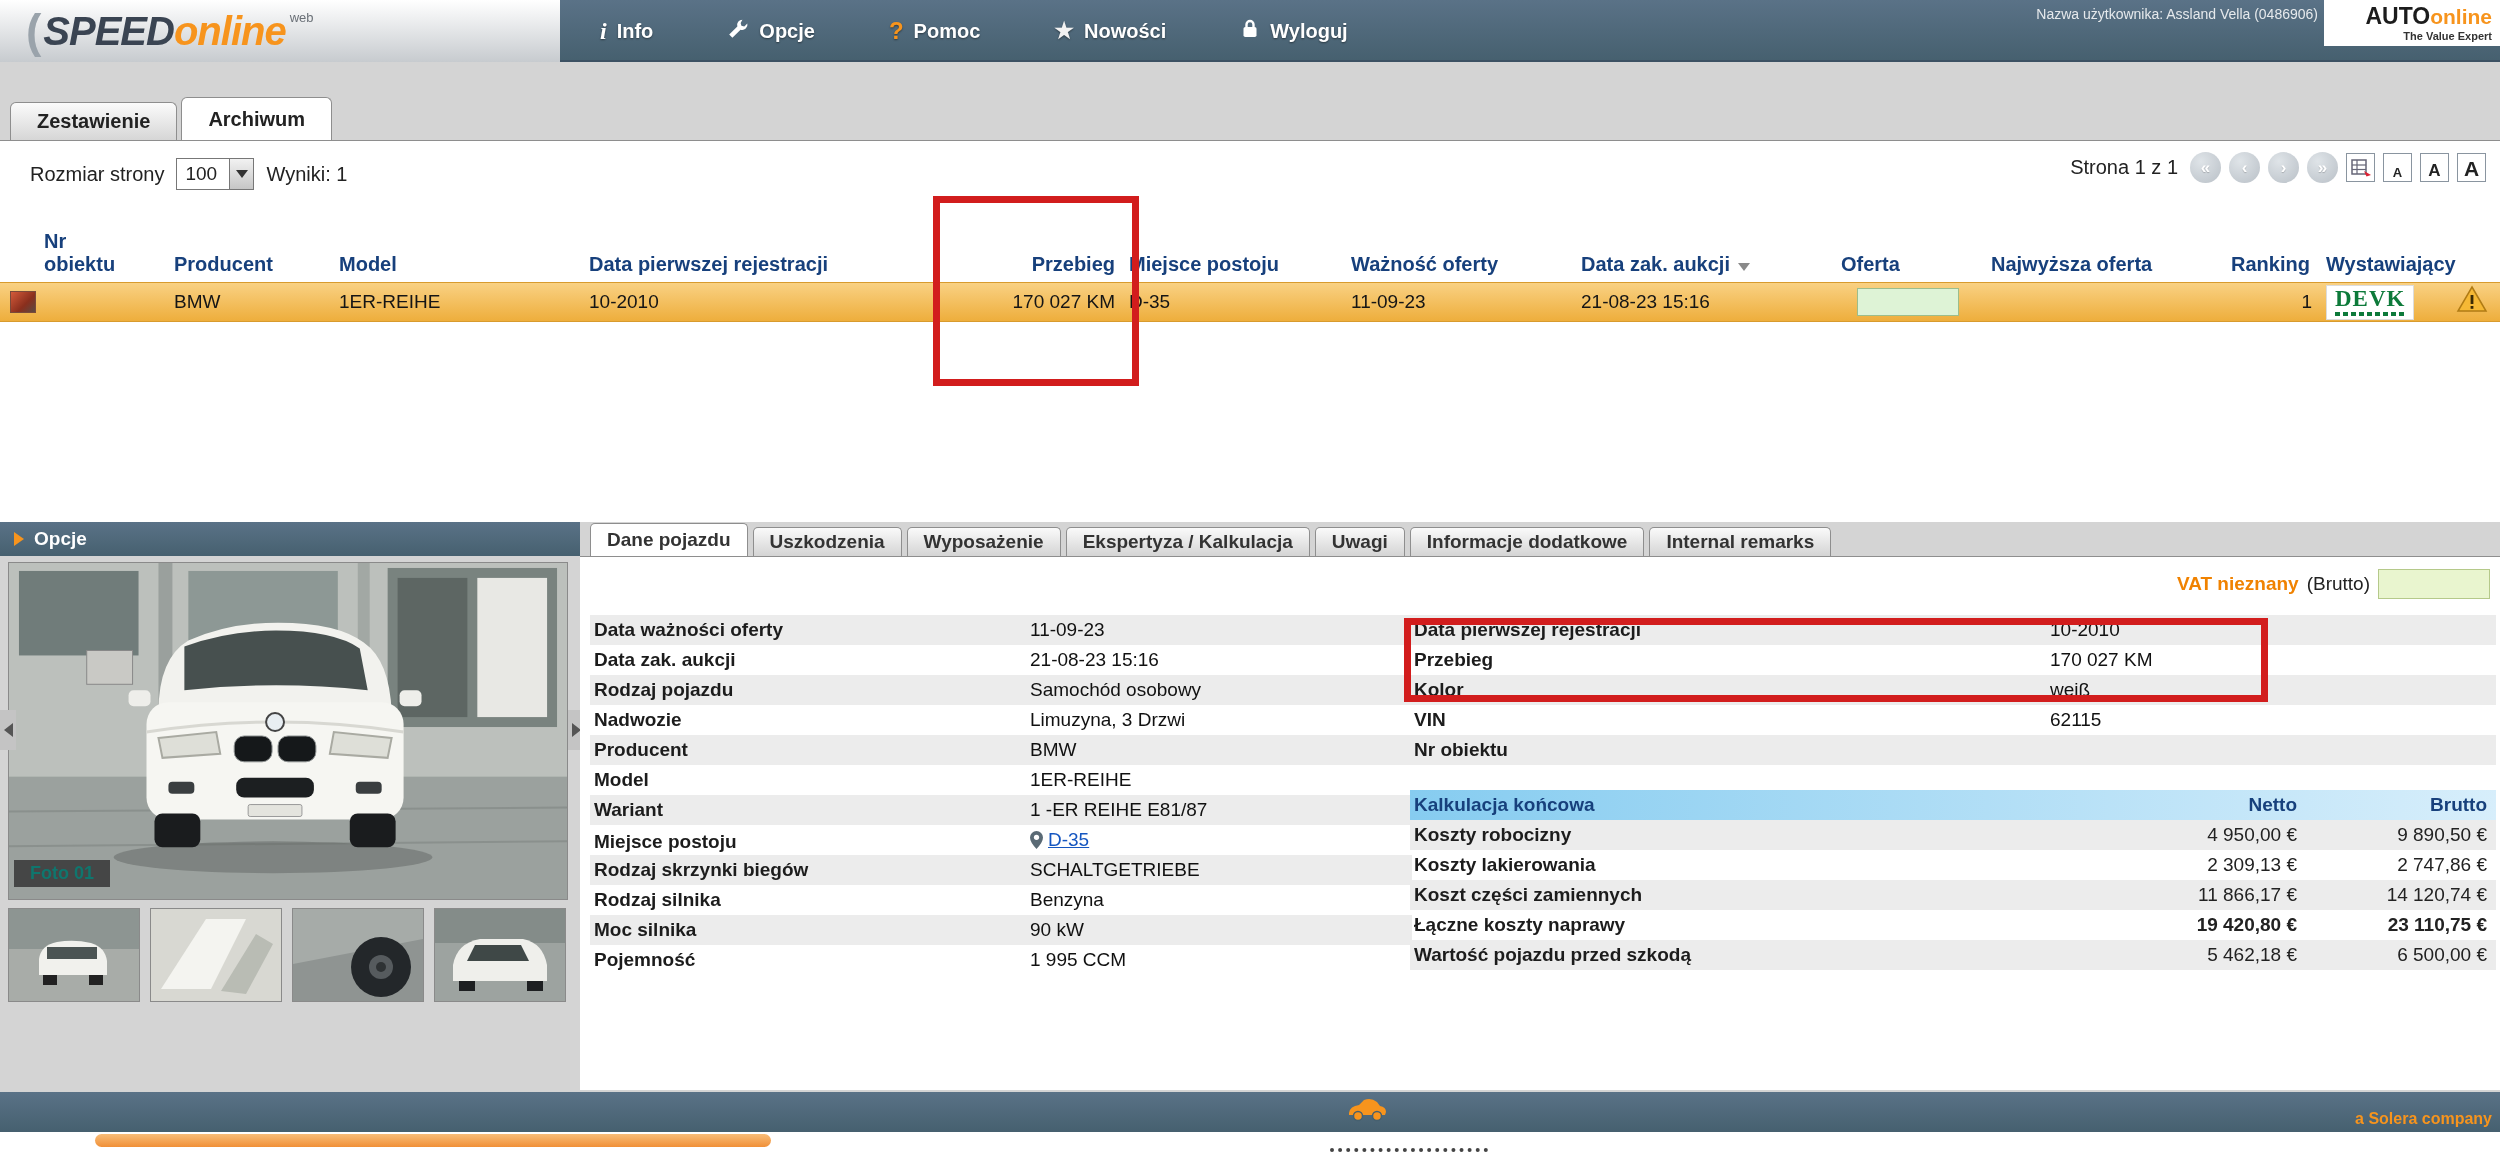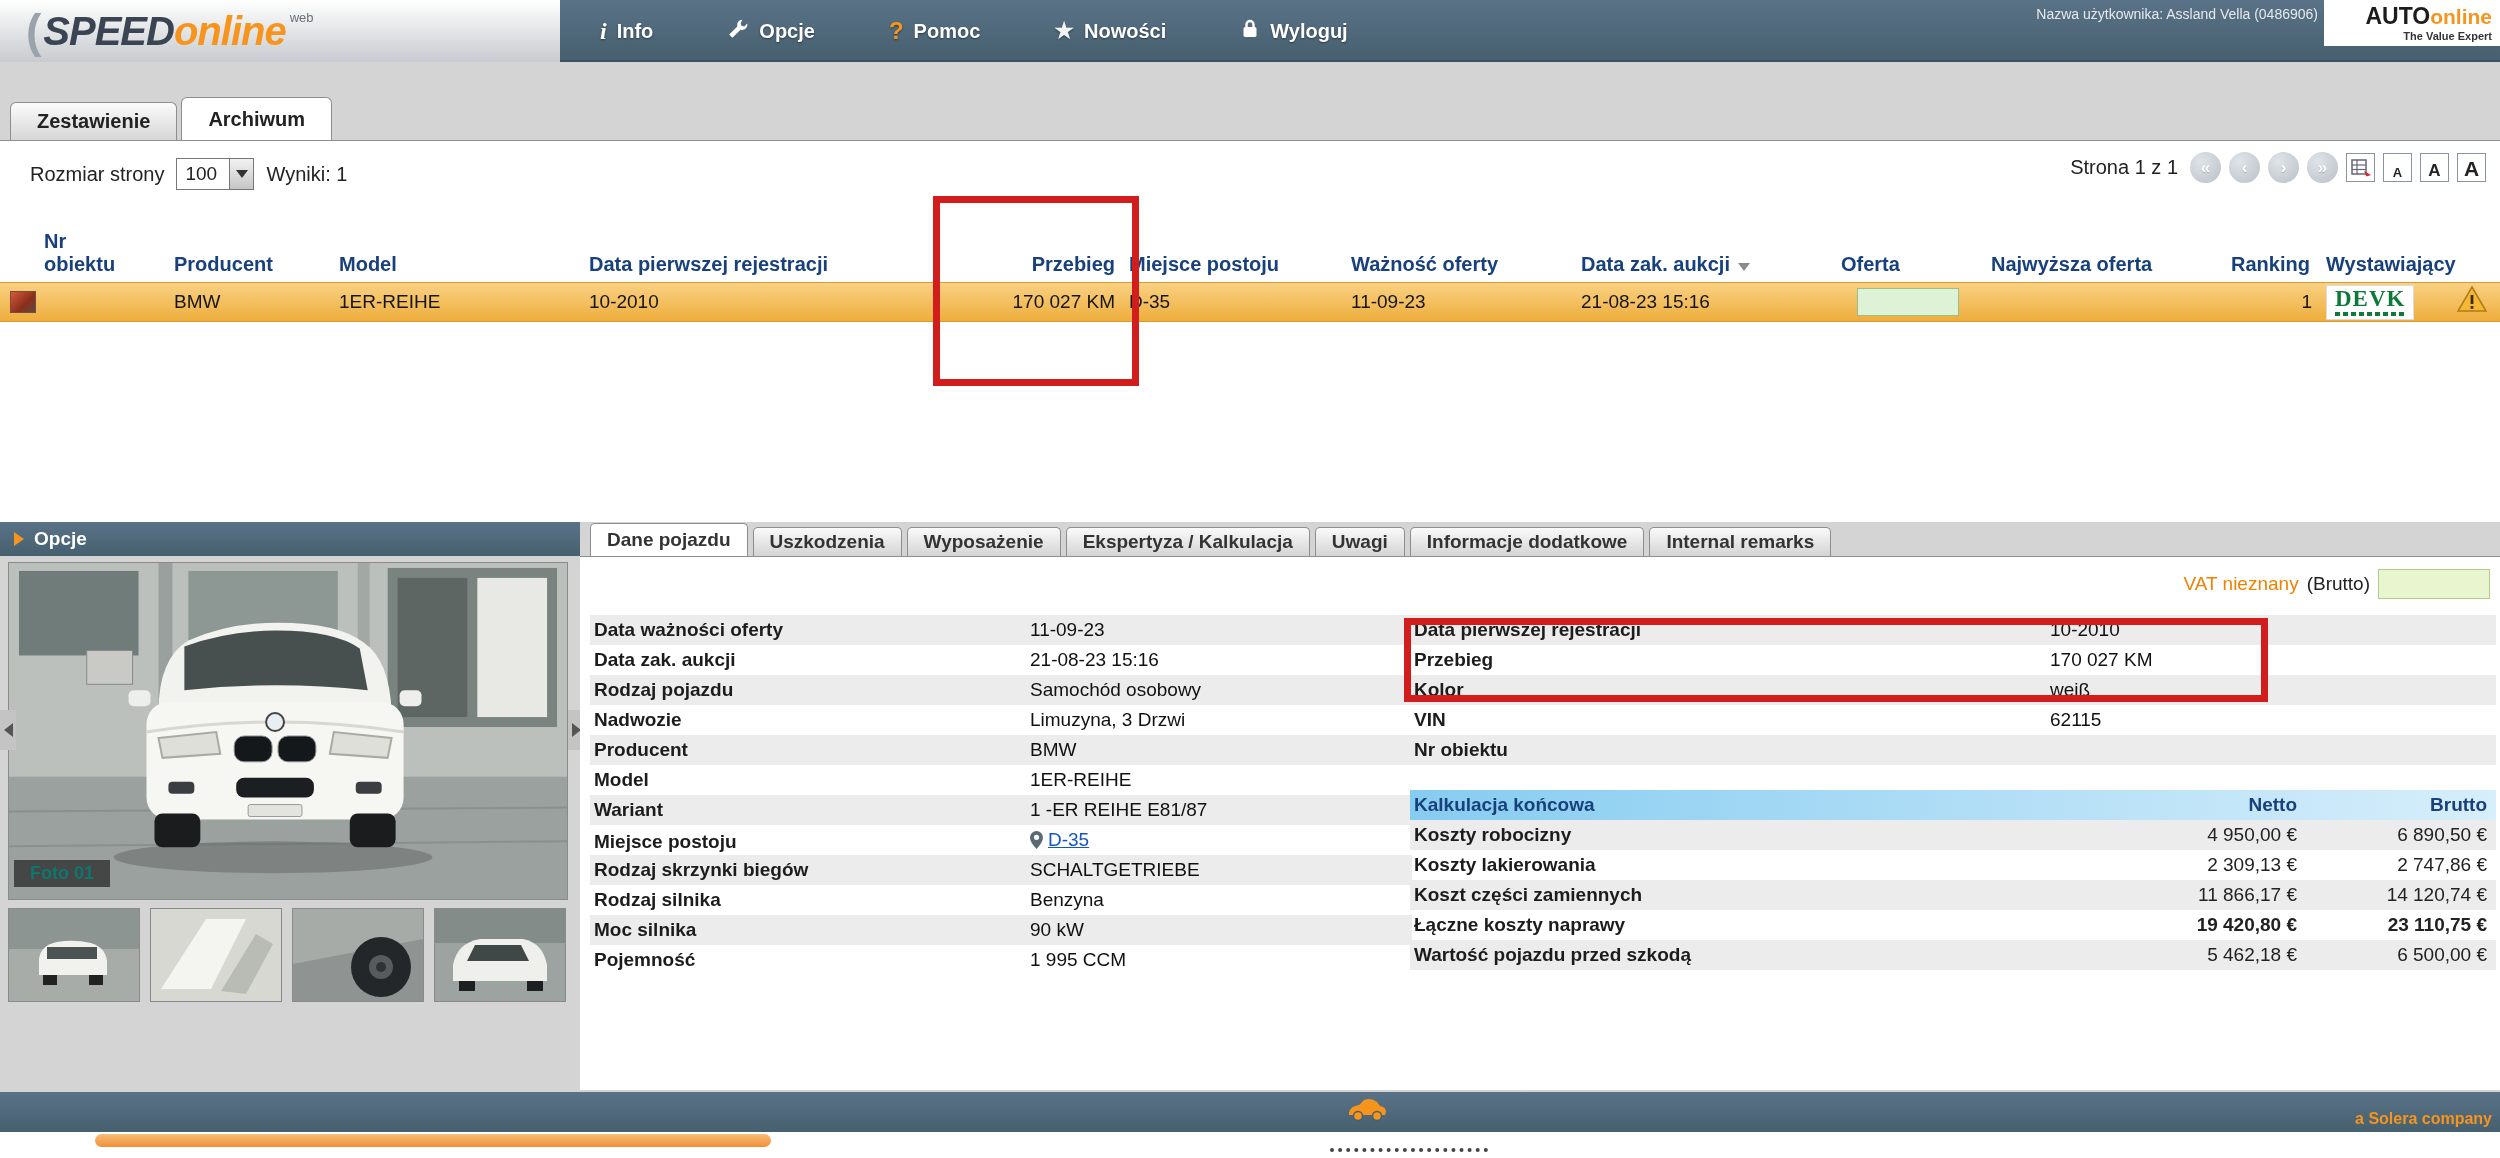--- a/index.html
+++ b/index.html
@@ -76,21 +76,21 @@
   .foto-label{position:absolute;left:14px;top:860px;background:rgba(45,45,45,.78);color:#0f766e;font-size:18px;font-weight:bold;padding:3px 16px;}
   .photo-arrow{position:absolute;top:710px;width:16px;height:40px;background:#c4c4c4;display:flex;align-items:center;justify-content:center;cursor:pointer;}
   .pa-left{left:0;} .pa-right{left:568px;}
   .chev-l{width:0;height:0;border-top:7px solid transparent;border-bottom:7px solid transparent;border-right:9px solid #555;}
   .chev-r{width:0;height:0;border-top:7px solid transparent;border-bottom:7px solid transparent;border-left:9px solid #555;}
   .thumbs{position:absolute;left:8px;top:908px;display:flex;gap:10px;}
   .thumb{width:132px;height:94px;border:1px solid #8a8a8a;background:#b5b5b5;cursor:pointer;}
 
   
   .vat-row{position:absolute;right:10px;top:12px;display:flex;align-items:center;gap:8px;}
-  .vat-label{color:#f08200;font-weight:normal;font-size:19px;}
+  .vat-label{color:#f08200;font-weight:bold;font-size:19px;}
   .vat-suffix{color:#222;font-size:19px;}
   .vat-box{width:112px;height:30px;background:#e9f5cf;border:1px solid #b5c98a;}
 
   .left-col{position:absolute;left:10px;top:58px;width:822px;}
   .right-col{position:absolute;left:830px;top:58px;width:1086px;}
   .l-row{display:grid;grid-template-columns:440px 1fr;height:30px;line-height:30px;font-size:19px;align-items:center;}
   .r-row{display:grid;grid-template-columns:640px 255px 190px;height:30px;line-height:30px;font-size:19px;align-items:center;}
   .left-col > .l-row:nth-child(odd){background:#ececec;}
   .right-col > .r-row:nth-child(odd){background:#ececec;}
   .d-label{font-weight:bold;color:#1c1c1c;padding-left:4px;}
@@ -465,21 +465,21 @@
         <span class="d-value pair-val"></span>
       </div>
     <div class="r-row calc-head">
         <span class="d-label">Kalkulacja końcowa</span>
         <span class="num">Netto</span>
         <span class="num">Brutto</span>
       </div>
     <div class="r-row">
         <span class="d-label">Koszty robocizny</span>
         <span class="num">4 950,00 €</span>
-        <span class="num">6 890,50 €</span>
+        <span class="num">9 890,50 €</span>
       </div>
     <div class="r-row">
         <span class="d-label">Koszty lakierowania</span>
         <span class="num">2 309,13 €</span>
         <span class="num">2 747,86 €</span>
       </div>
     <div class="r-row">
         <span class="d-label">Koszt części zamiennych</span>
         <span class="num">11 866,17 €</span>
         <span class="num">14 120,74 €</span>

